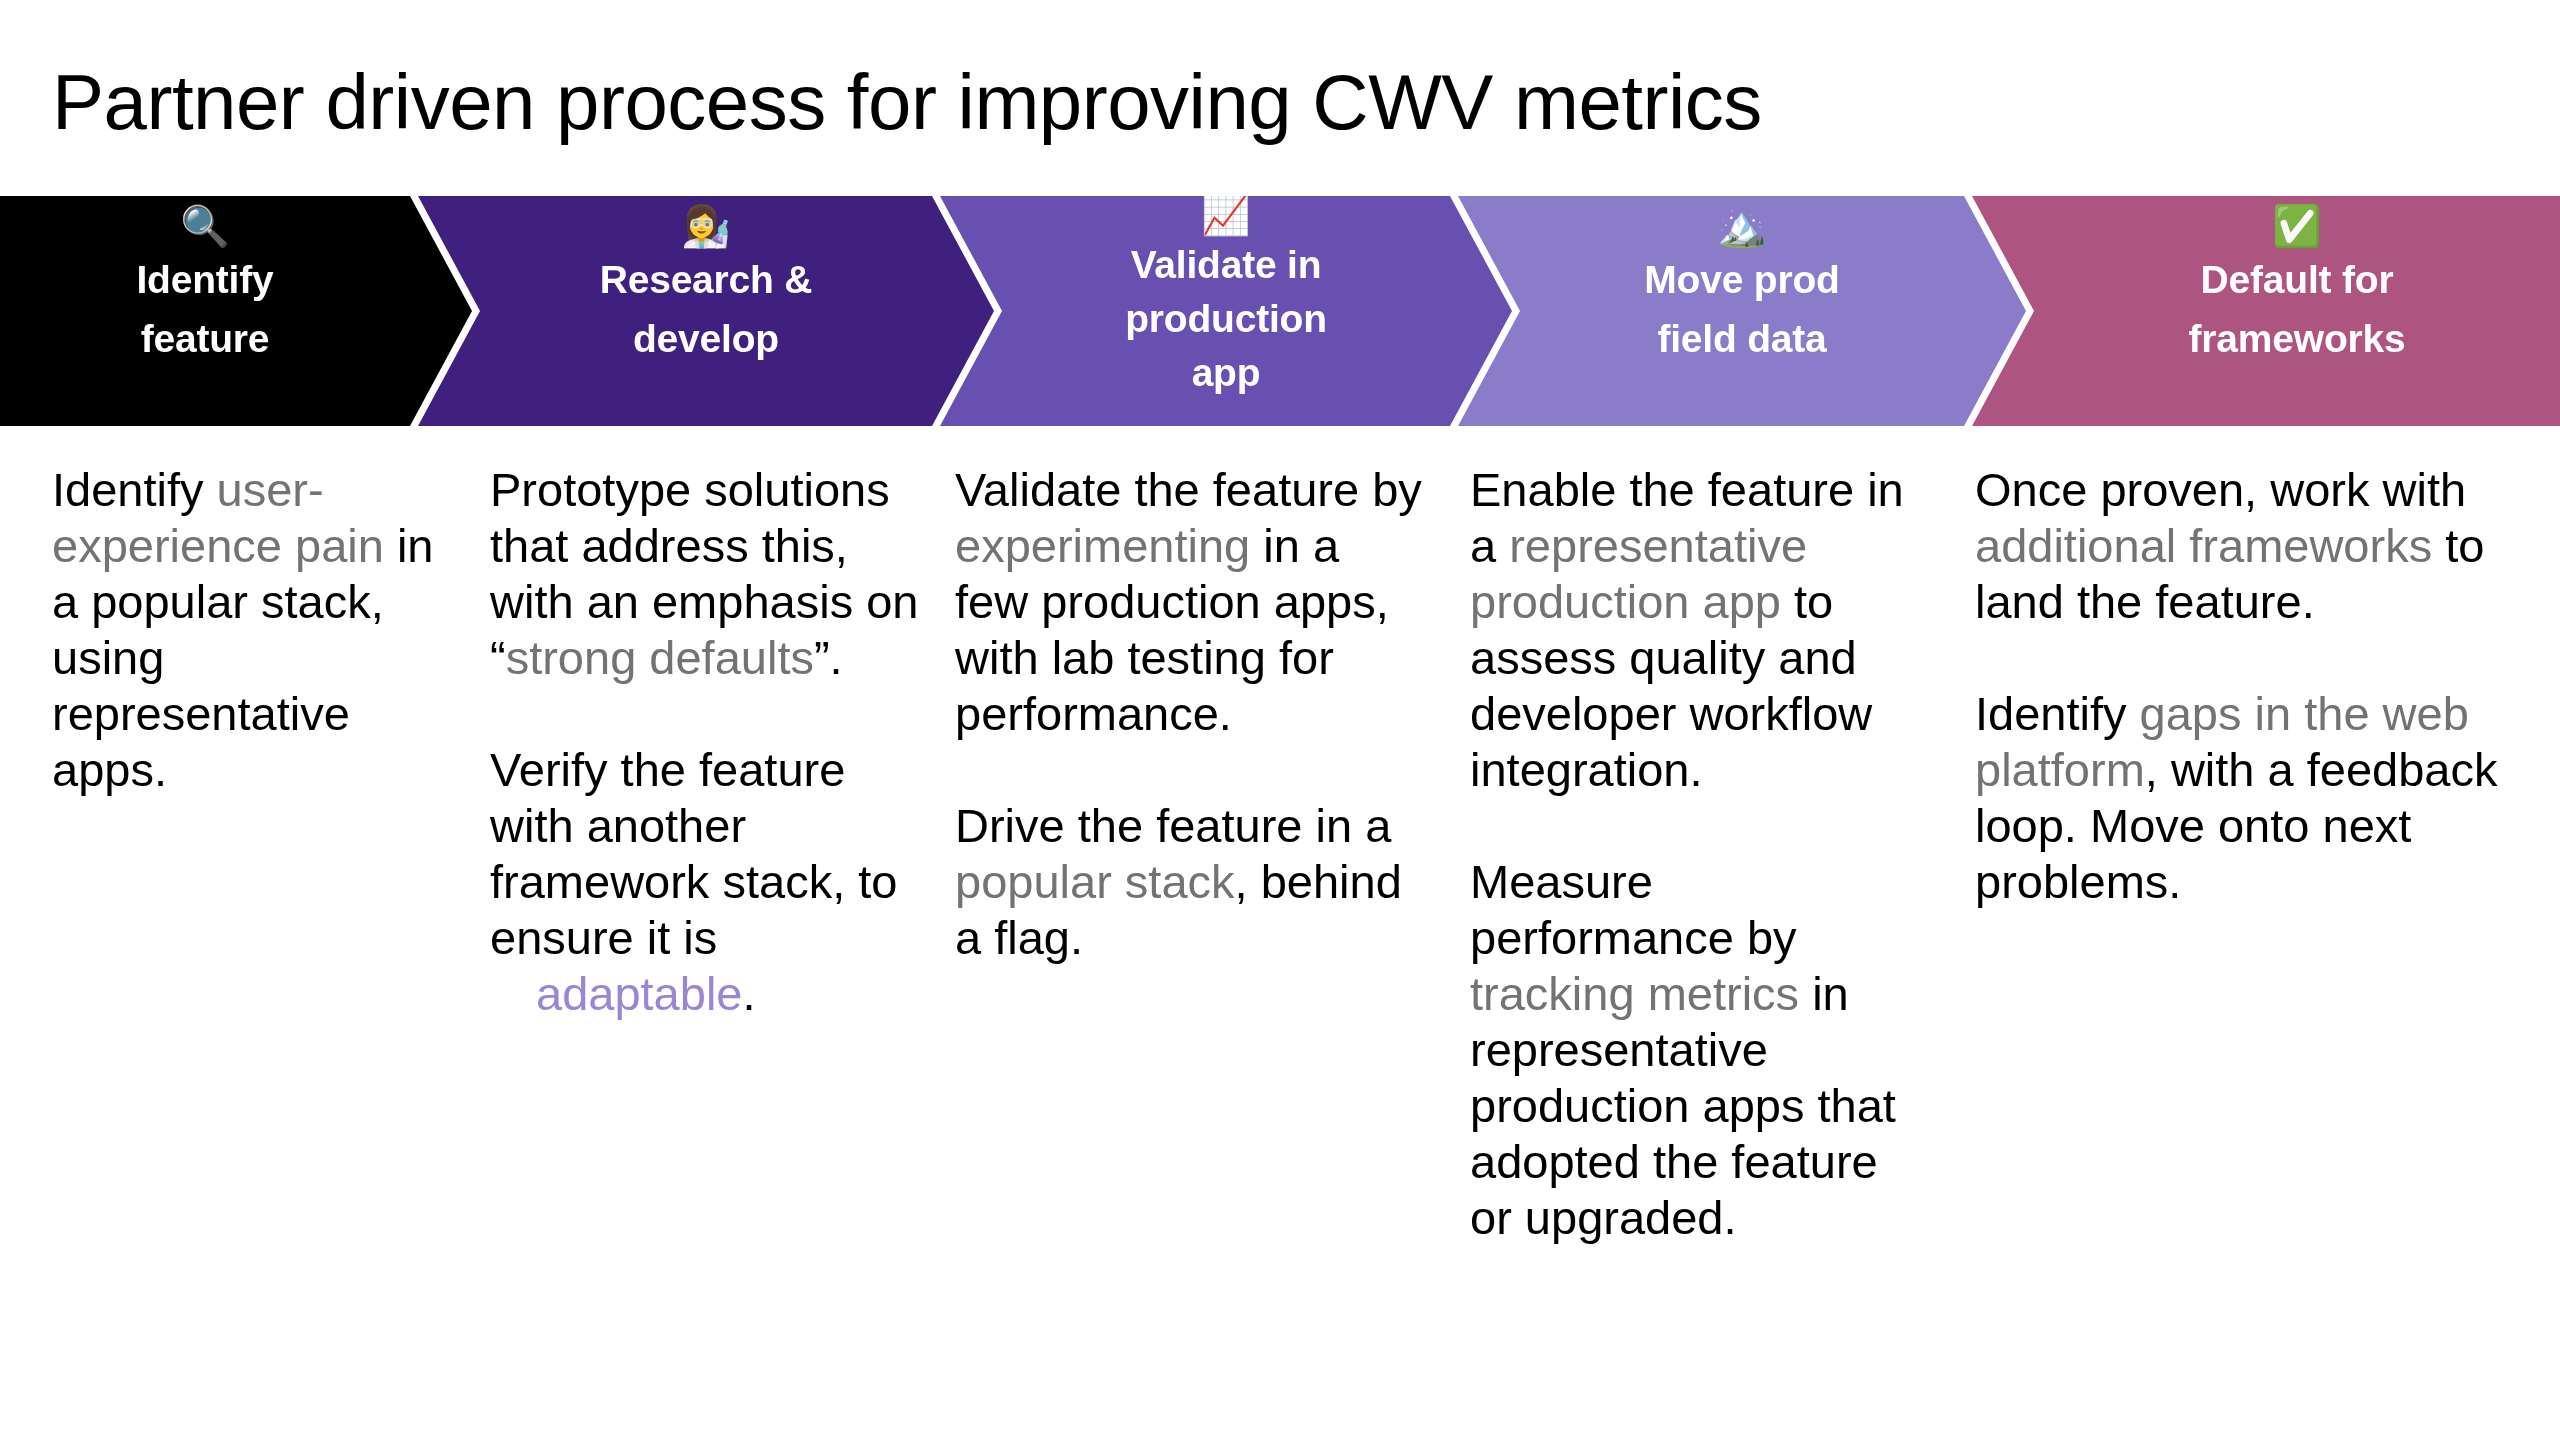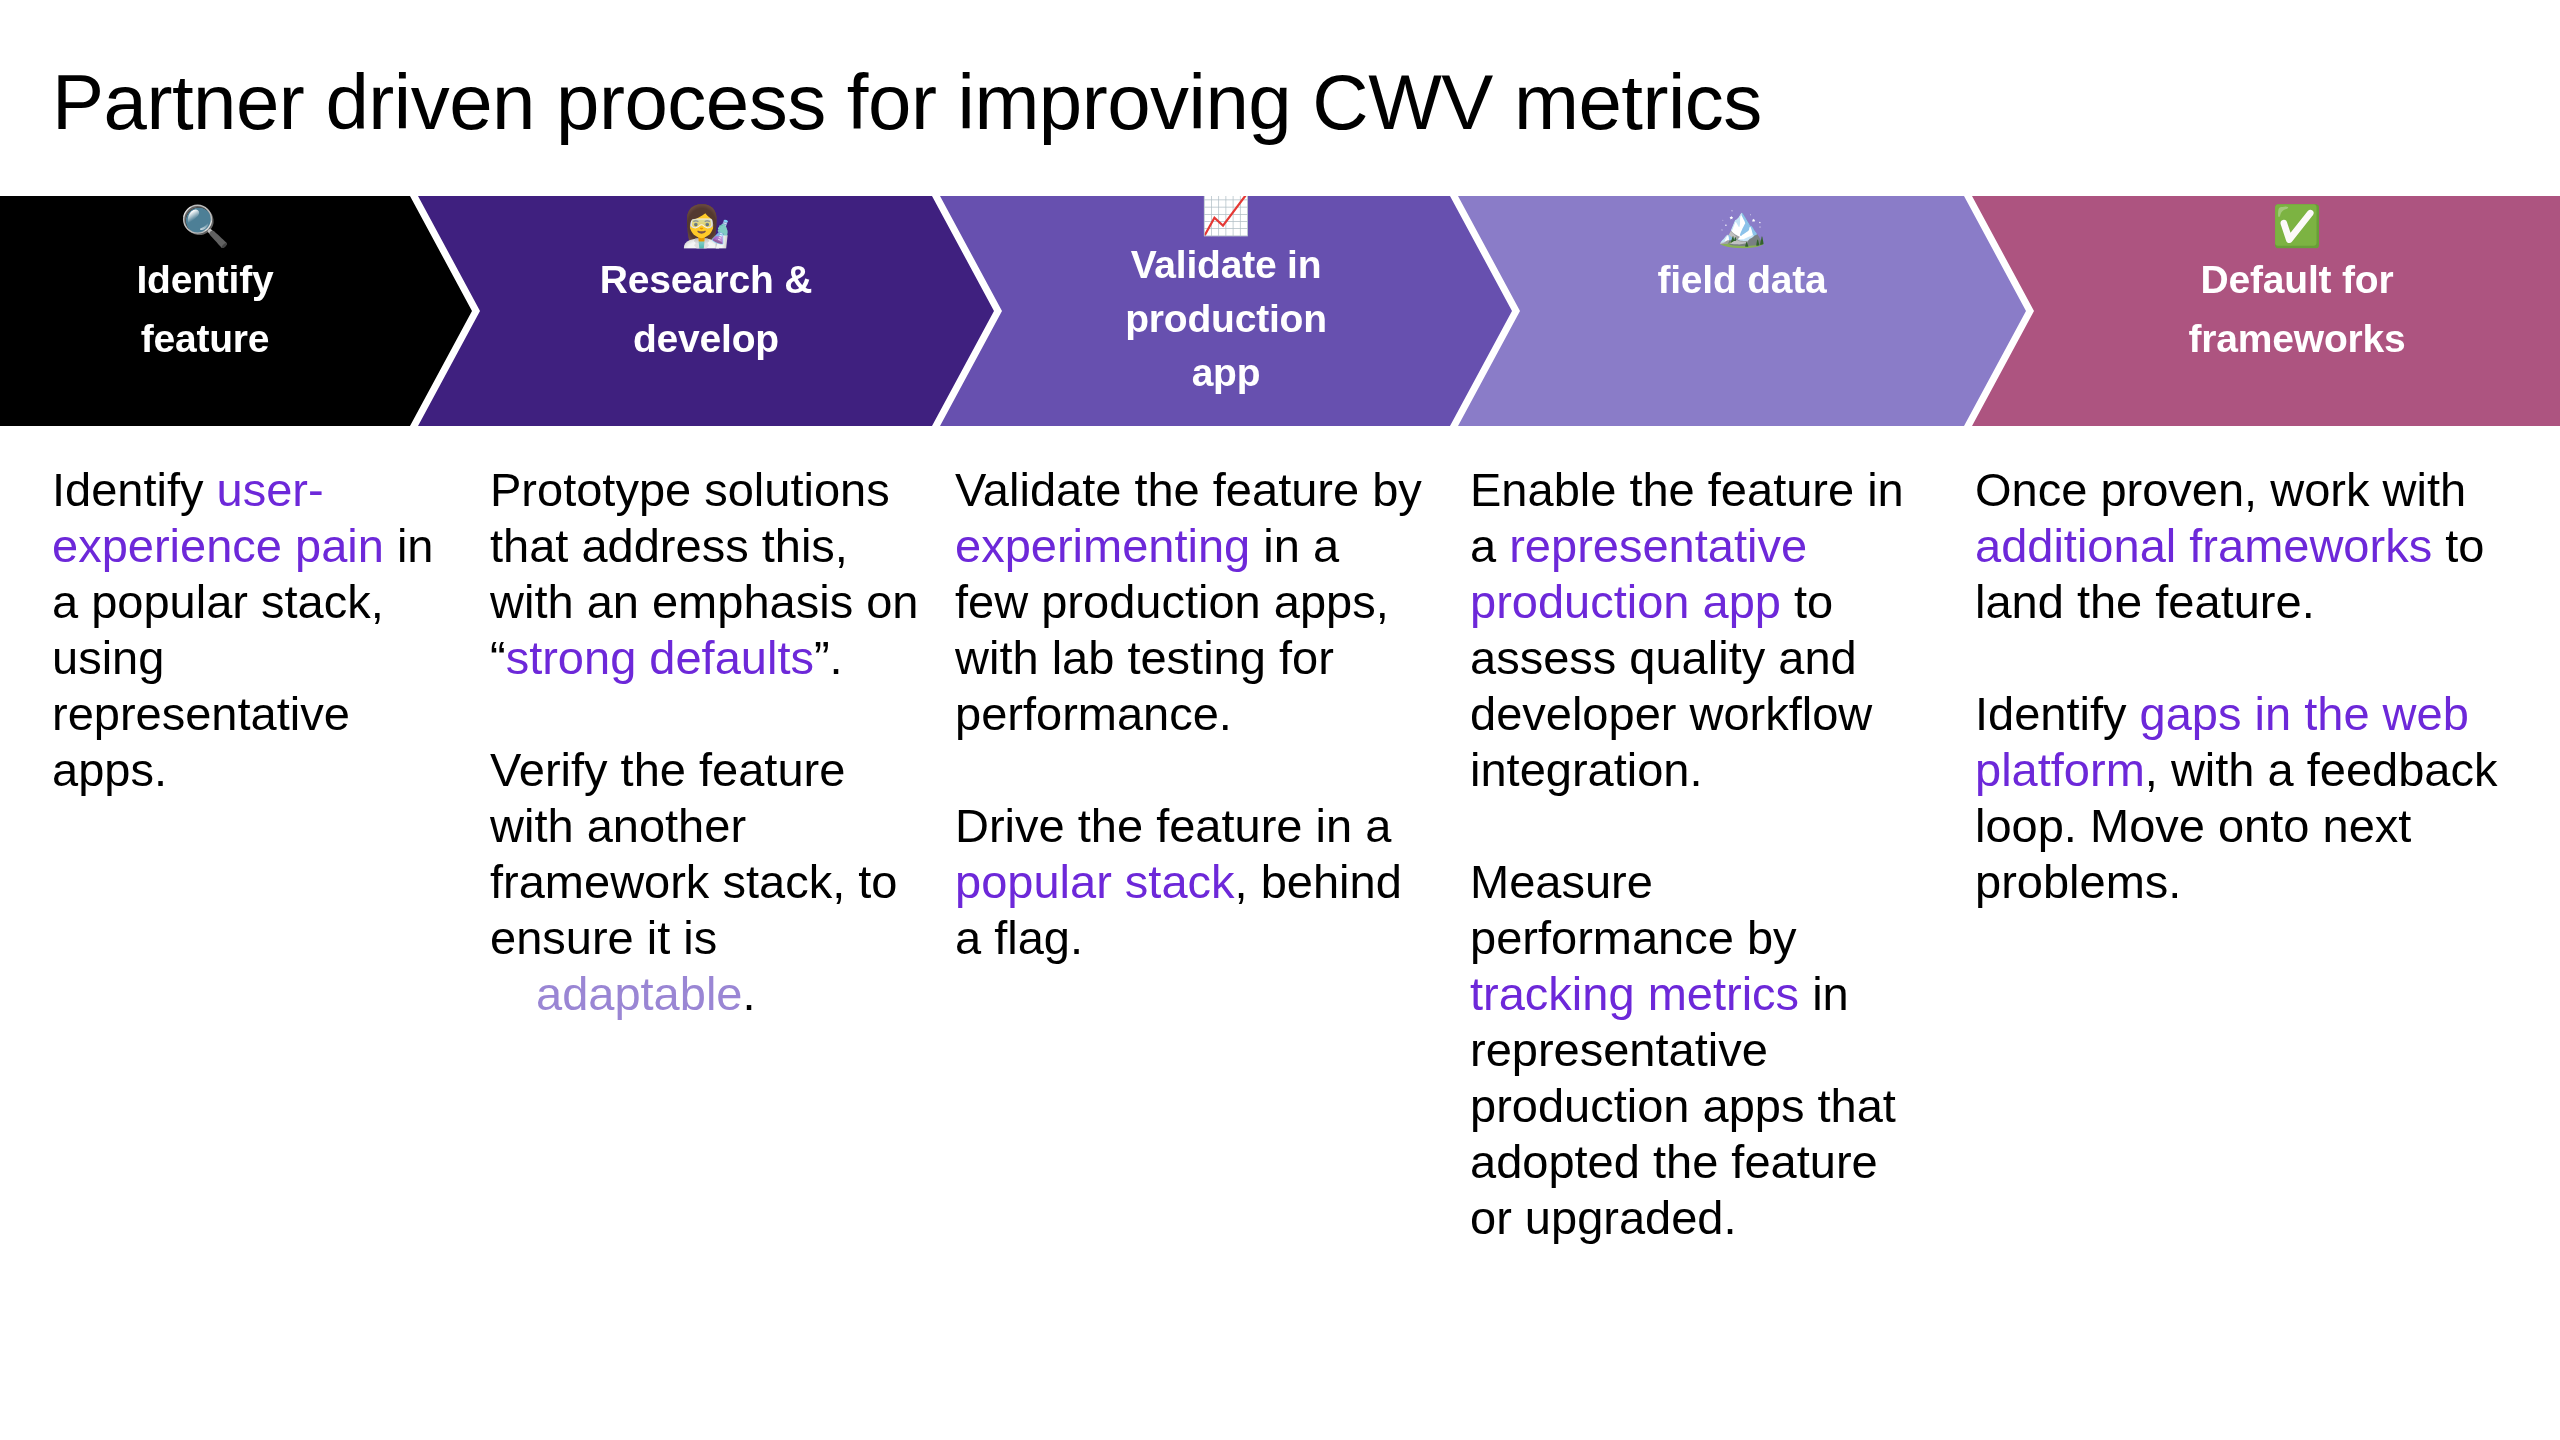--- a/index.html
+++ b/index.html
@@ -79,21 +79,21 @@
     position: absolute;
     top: 0;
     font-size: 47px;
     line-height: 56px;
     color: #000000;
   }
   .para {
     margin: 0 0 56px 0;
   }
   .para:last-child { margin-bottom: 0; }
-  .hl { color: #6d28d9; }
+  .hl { color: #737373; }
   .hl-light { color: #9a86d4; margin-left: 46px; }
 </style>
 </head>
 <body>
 
 <div id="slide-title">Partner driven process for improving CWV metrics</div>
 
 <div id="chevron-band">
     <div class="chevron" style="left: -62px; width: 534px; background: rgb(0, 0, 0); clip-path: polygon(0% 0%, 88.3895% 0%, 100% 50%, 88.3895% 100%, 0% 100%, 11.6105% 50%);">
       <div style="position: absolute; left: 62px; top: 0px; width: 410px; height: 230px;">
@@ -113,20 +113,21 @@
       <div style="position: absolute; left: 62px; top: 0px; width: 448px; height: 230px;">
         <span class="chevron-emoji" style="margin-top: -4px;">📈</span>
         <div class="chevron-label" style="line-height: 54px;">Validate in</div>
         <div class="chevron-label" style="line-height: 54px;">production</div>
         <div class="chevron-label" style="line-height: 54px;">app</div>
       </div>
     </div>
     <div class="chevron" style="left: 1458px; width: 568px; background: rgb(138, 124, 200); clip-path: polygon(0% 0%, 89.0845% 0%, 100% 50%, 89.0845% 100%, 0% 100%, 10.9155% 50%);">
       <div style="position: absolute; left: 62px; top: 0px; width: 444px; height: 230px;">
         <span class="chevron-emoji">🏔️</span>
+        <div class="chevron-label">Move prod</div>
         <div class="chevron-label">field data</div>
       </div>
     </div>
     <div class="chevron" style="left: 1972px; width: 650px; background: rgb(173, 84, 128); clip-path: polygon(0% 0%, 90.4615% 0%, 100% 50%, 90.4615% 100%, 0% 100%, 9.5385% 50%);">
       <div style="position: absolute; left: 62px; top: 0px; width: 526px; height: 230px;">
         <span class="chevron-emoji">✅</span>
         <div class="chevron-label">Default for</div>
         <div class="chevron-label">frameworks</div>
       </div>
     </div>

